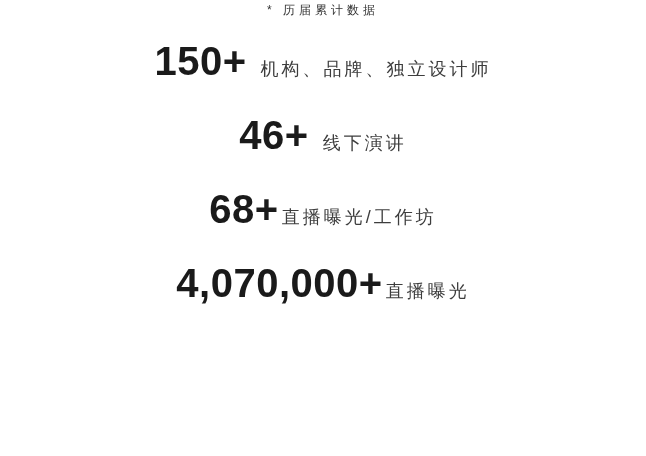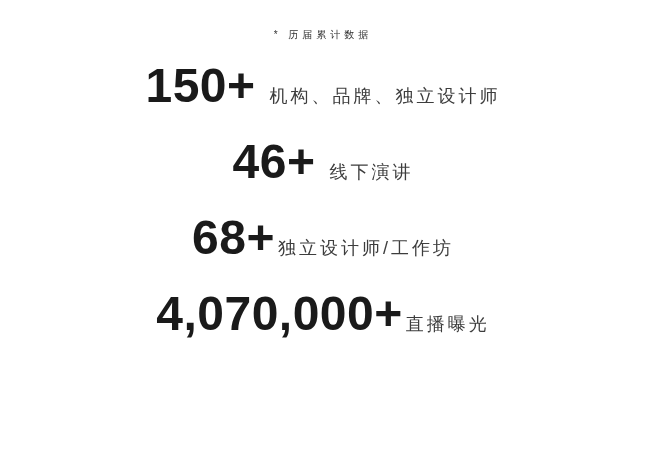--- a/index.html
+++ b/index.html
@@ -13,36 +13,35 @@
     font-family: "Liberation Sans", "DejaVu Sans", sans-serif;
     overflow: hidden;
   }
   .stats-section {
     width: 646px;
     height: 456px;
     text-align: center;
     box-sizing: border-box;
   }
   .note {
-    padding-top: 25px;
-    font-size: 10px;
+    font-size: 12px;
     line-height: 20px;
     letter-spacing: 4px;
     color: #333333;
   }
   .stat-row {
     margin-top: 25px;
     line-height: 40px;
     white-space: nowrap;
   }
   .stat-row.first {
     margin-top: 21px;
   }
   .stat-value {
-    font-size: 48px;
+    font-size: 40px;
     font-weight: bold;
     color: #1a1a1a;
     letter-spacing: 0.5px;
   }
   .stat-label {
     font-size: 18px;
     color: #3d3d3d;
     letter-spacing: 3px;
     margin-left: 3px;
   }
@@ -64,20 +63,20 @@
     <span class="stat-value">150+</span><span class="stat-label gap">机构、品牌、独立设计师</span>
   </div>
 
 
 
   <div class="stat-row">
     <span class="stat-value">46+</span><span class="stat-label gap">线下演讲</span>
   </div>
 
   <div class="stat-row">
-    <span class="stat-value">68+</span><span class="stat-label">独立设计师/工作坊</span>
+    <span class="stat-value">68+</span><span class="stat-label">直播曝光/工作坊</span>
   </div>
 
   <div class="stat-row">
     <span class="stat-value">4,070,000+</span><span class="stat-label">直播曝光</span>
   </div>
 
 </div>
 
 </body></html>

